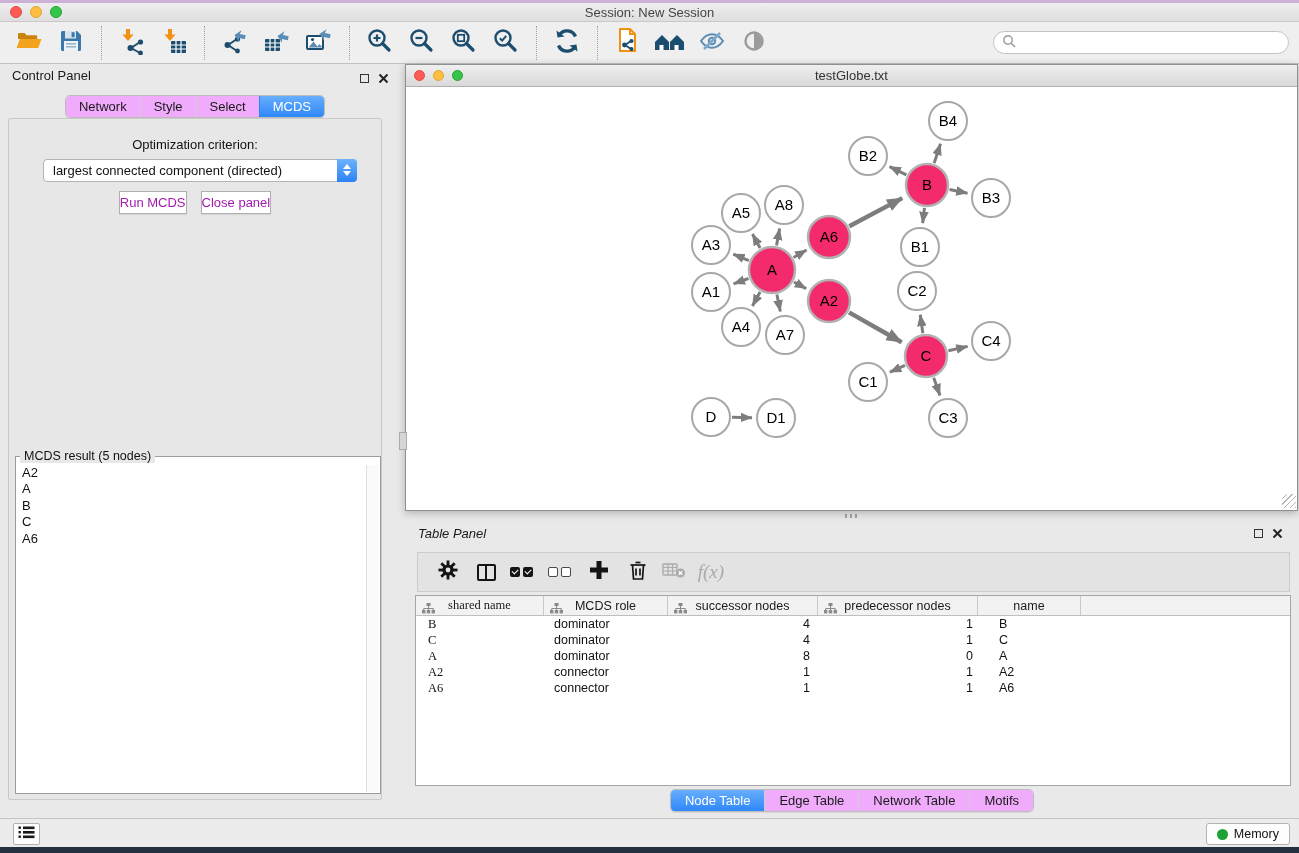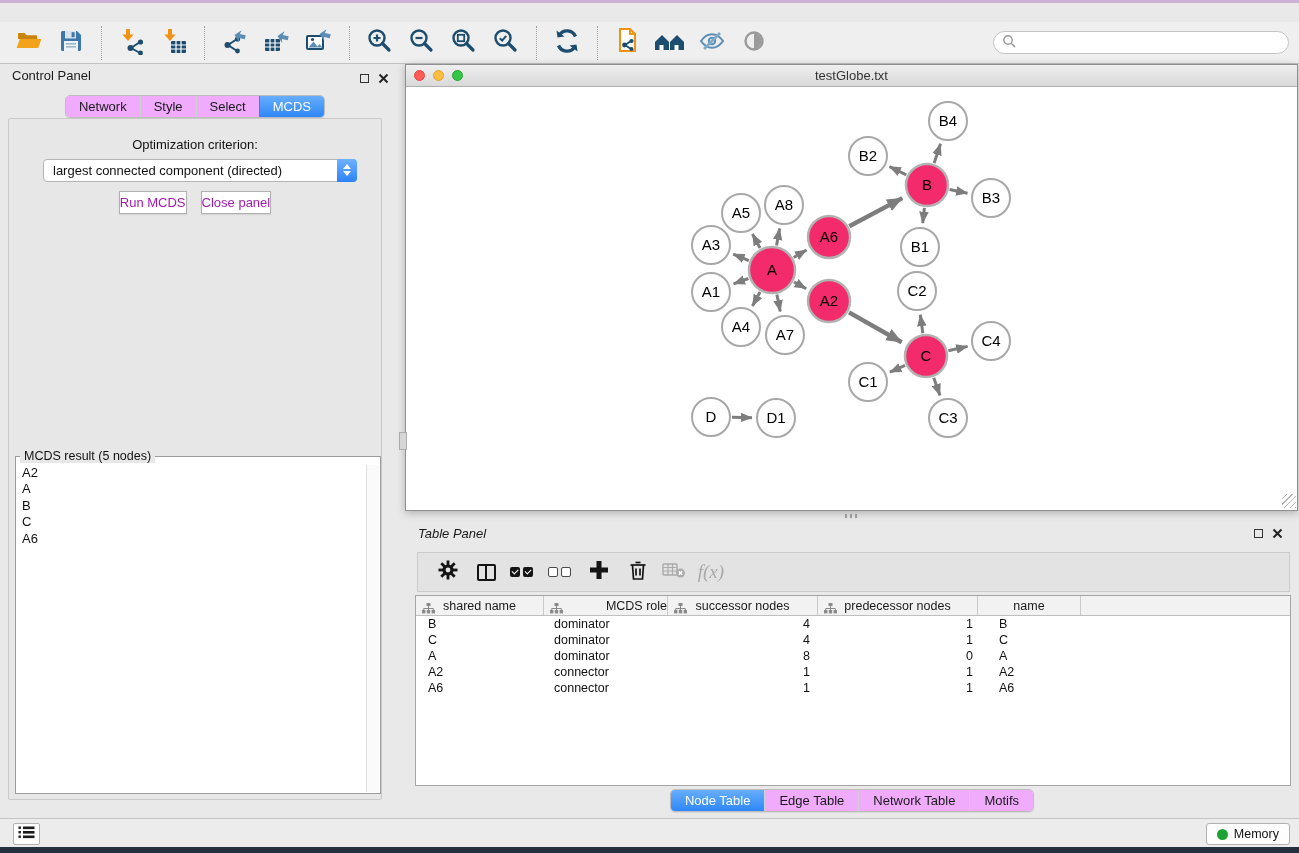--- a/index.html
+++ b/index.html
@@ -96,21 +96,21 @@
   .chk.off { border:1.7px solid #4a4a4a; border-radius:2px; background:#fff; }
   .fx { font-family:"Liberation Serif", serif; font-style:italic; font-size:19px; color:#a9a9a9; }
 
   .dtable { position:absolute; left:415px; top:595px; width:876px; height:191px; background:#fff; border:1px solid #a5a5a5; }
   .thead { display:flex; height:20px; background:#f2f2f2; border-bottom:1px solid #bfbfbf; }
   .hcell { position:relative; border-right:1px solid #c9c9c9; height:100%; display:flex; align-items:center; justify-content:center; }
   .hcell .hlabel { font-size:12.5px; color:#1a1a1a; }
   .hcell .hicon { position:absolute; left:6px; top:4px; }
   .trow { display:flex; height:16px; align-items:center; }
   .tcell { font-size:12.5px; color:#111; height:16px; line-height:16px; white-space:nowrap; overflow:hidden; }
-  .col0 { width:128px; } .col1 { width:124px;justify-content:flex-end; } .col2 { width:150px; } .col3 { width:160px; } .col4 { width:103px; }
+  .col0 { width:128px;font-family:Liberation Serif, serif; } .col1 { width:124px; } .col2 { width:150px; } .col3 { width:160px; } .col4 { width:103px; }
   .colf { flex:1; border-right:none; }
   .tcell.col0 { padding-left:12px; } .tcell.col1 { padding-left:10px; }
   .tcell.col2 { text-align:right; padding-right:8px; } .tcell.col3 { text-align:right; padding-right:5px; }
   .tcell.col4 { padding-left:21px; }
   .tbody { } 
 
   .tbl-tabs { position:absolute; left:405px; top:789px; width:894px; display:flex; justify-content:center; }
   .tbl-tabs .seg { padding:3px 14px; }
 
   
@@ -124,20 +124,28 @@
 
   svg text { font-family:"Liberation Sans", sans-serif; }
   .xicon line { stroke:#222; stroke-width:2; }
 </style>
 </head>
 <body>
 
 <div class="screen">
   <div class="desktop-top"></div>
 
+  <div class="titlebar">
+    <div class="title">Session: New Session</div>
+    <div class="lights">
+      <span class="light red"></span>
+      <span class="light yellow"></span>
+      <span class="light green"></span>
+    </div>
+  </div>
 
   <div class="toolbar">
     <div class="tbtn">
         <span>
       <svg width="28" height="28" viewBox="0 0 28 28">
             <path d="M3 21V7.2c0-.7.5-1.2 1.2-1.2h5.4l2 2.2H21c.7 0 1.2.5 1.2 1.2V12H3z" fill="#c98410"></path>
             <path d="M1.6 21l3.2-9h21.6l-3.2 9z" fill="#f2a21b"></path>
           </svg></span>
     </div>
     <div class="tbtn">

